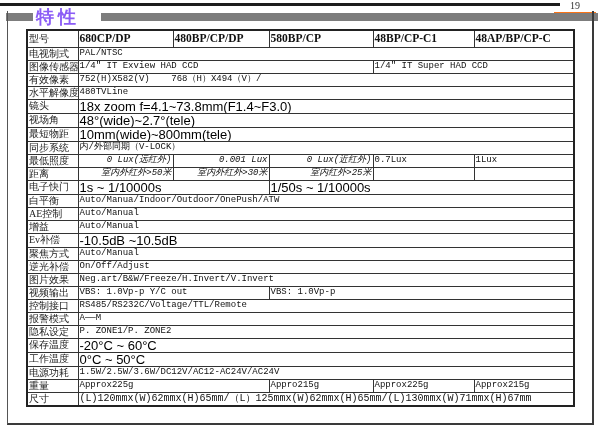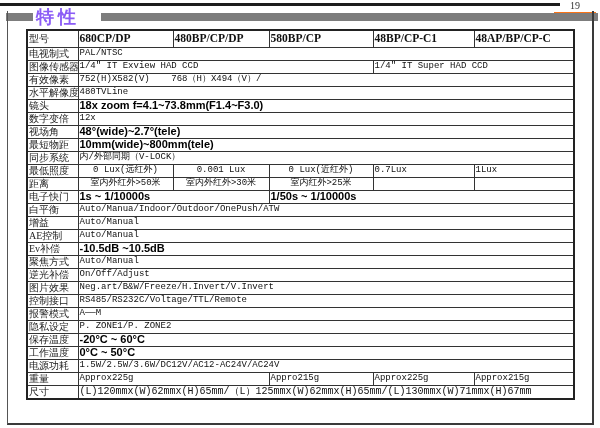--- a/index.html
+++ b/index.html
@@ -22,23 +22,23 @@
   
   #spec-table{position:absolute;left:26px;top:29px;border-collapse:collapse;table-layout:fixed;
         width:549px;border:2px solid #222;}
   #spec-table td{border:1px solid #333;height:12px;padding:0 1px;white-space:pre;overflow:hidden;
         vertical-align:middle;line-height:1;}
   #spec-table tr{height:13px;}
   #spec-table tr.first{height:17px;}
   td.lbl{font-family:"Liberation Serif","DejaVu Serif",serif;font-size:10px;text-align:left;
         padding-left:4px;color:#222;}
   td.val{font-family:"Liberation Mono","DejaVu Sans Mono",monospace;font-size:9px;text-align:left;color:#111;}
-  td.val.bs{font-family:"Liberation Sans","DejaVu Sans",sans-serif;font-weight:bold;font-size:11px;color:#000;}
+  td.val.bs{font-family:"Liberation Sans","DejaVu Sans",sans-serif;font-weight:normal;font-size:13px;color:#000;}
   td.val.model{font-family:"Liberation Serif","DejaVu Serif",serif;font-weight:bold;font-size:11.5px;}
-  td.val.left{text-align:center;padding-left:3px;}
+  td.val.left{text-align:right;padding-left:3px;font-style:italic;}
   td.val.small{font-size:10px;}
   td.nodiv{border-right-style:hidden;}
   td.nobot{border-bottom-style:hidden;}
 </style>
 </head>
 <body>
 
 <div id="page">
   <div id="top-line" style="background: rgb(28, 28, 28);"></div>
   <div id="page-number">19</div>
@@ -80,24 +80,20 @@
         </tr>
         <tr>
           <td class="lbl">水平解像度</td>
           <td colspan="5" class="val">480TVLine</td>
         </tr>
         <tr>
           <td class="lbl">镜头</td>
           <td colspan="5" class="val bs">18x zoom f=4.1~73.8mm(F1.4~F3.0)</td>
         </tr>
         <tr>
-          <td class="lbl">数字变倍</td>
-          <td colspan="5" class="val">12x</td>
-        </tr>
-        <tr>
           <td class="lbl">视场角</td>
           <td colspan="5" class="val bs">48°(wide)~2.7°(tele)</td>
         </tr>
         <tr>
           <td class="lbl">最短物距</td>
           <td colspan="5" class="val bs">10mm(wide)~800mm(tele)</td>
         </tr>
         <tr>
           <td class="lbl">同步系统</td>
           <td colspan="5" class="val">内/外部同期（V-LOCK）</td>
@@ -121,42 +117,47 @@
         <tr>
           <td class="lbl">电子快门</td>
           <td colspan="2" class="val bs">1s ~ 1/10000s</td>
           <td colspan="3" class="val bs">1/50s ~ 1/10000s</td>
         </tr>
         <tr>
           <td class="lbl">白平衡</td>
           <td colspan="5" class="val">Auto/Manua/Indoor/Outdoor/OnePush/ATW</td>
         </tr>
         <tr>
-          <td class="lbl">增益</td>
+          <td class="lbl">AE控制</td>
           <td colspan="5" class="val">Auto/Manual</td>
         </tr>
         <tr>
-          <td class="lbl">AE控制</td>
+          <td class="lbl">增益</td>
           <td colspan="5" class="val">Auto/Manual</td>
         </tr>
         <tr>
           <td class="lbl">Ev补偿</td>
           <td colspan="5" class="val bs">-10.5dB ~10.5dB</td>
         </tr>
         <tr>
           <td class="lbl">聚焦方式</td>
           <td colspan="5" class="val">Auto/Manual</td>
         </tr>
         <tr>
           <td class="lbl">逆光补偿</td>
           <td colspan="5" class="val">On/Off/Adjust</td>
         </tr>
         <tr>
           <td class="lbl">图片效果</td>
           <td colspan="5" class="val">Neg.art/B&amp;W/Freeze/H.Invert/V.Invert</td>
+        </tr>
+        <tr>
+          <td class="lbl">视频输出</td>
+          <td colspan="2" class="val">VBS: 1.0Vp-p Y/C out</td>
+          <td colspan="3" class="val">VBS: 1.0Vp-p</td>
         </tr>
         <tr>
           <td class="lbl">控制接口</td>
           <td colspan="5" class="val">RS485/RS232C/Voltage/TTL/Remote</td>
         </tr>
         <tr>
           <td class="lbl">报警模式</td>
           <td colspan="5" class="val">A——M</td>
         </tr>
         <tr>

